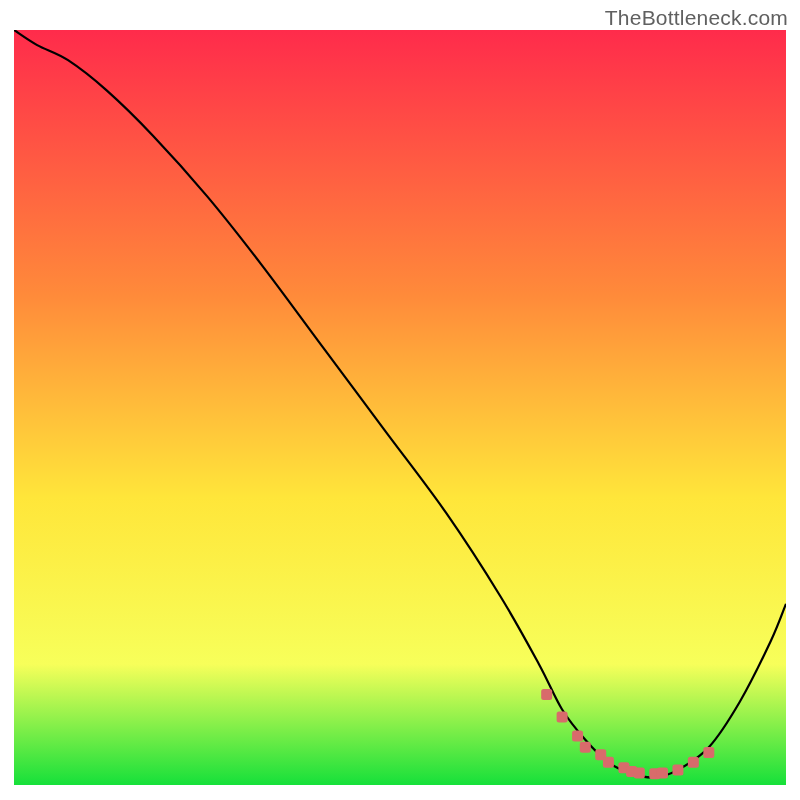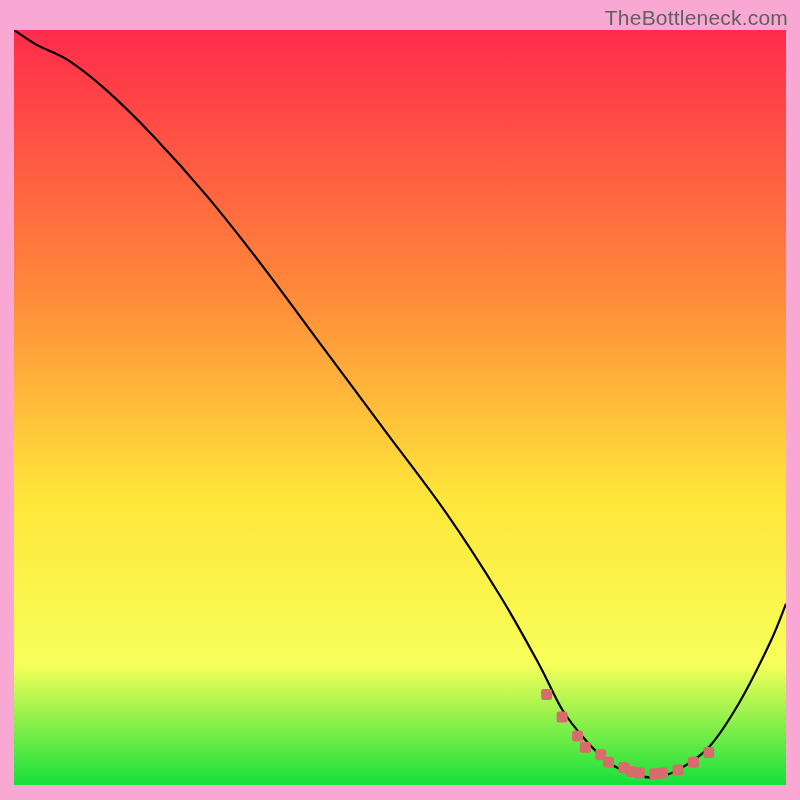--- a/index.html
+++ b/index.html
@@ -7,21 +7,21 @@
     padding: 0;
     width: 800px;
     height: 800px;
     background: #000;
     overflow: hidden;
   }
   .chart-container {
     position: relative;
     width: 800px;
     height: 800px;
-    background: #f9a8d4;
+    background: #ffffff;
   }
   .plot-area {
     position: absolute;
     left: 14px;
     top: 30px;
     width: 772px;
     height: 755px;
   }
   .attribution {
     position: absolute;

